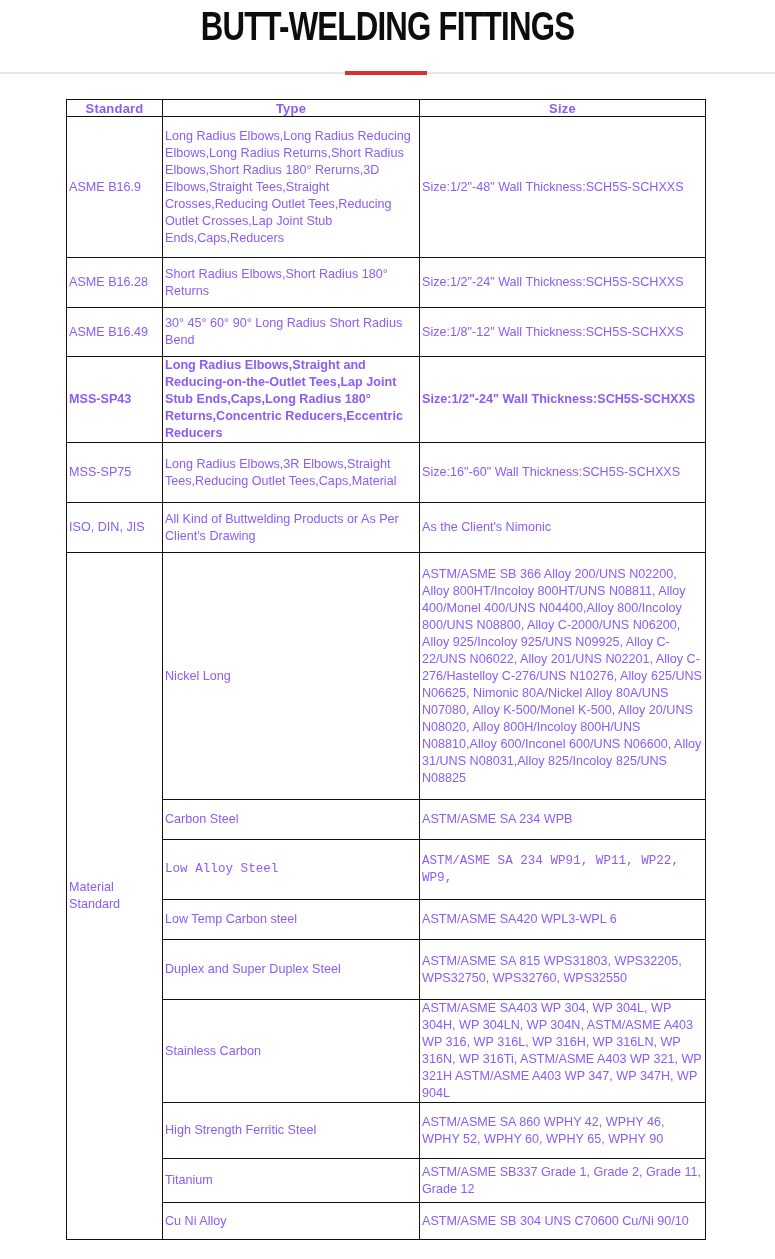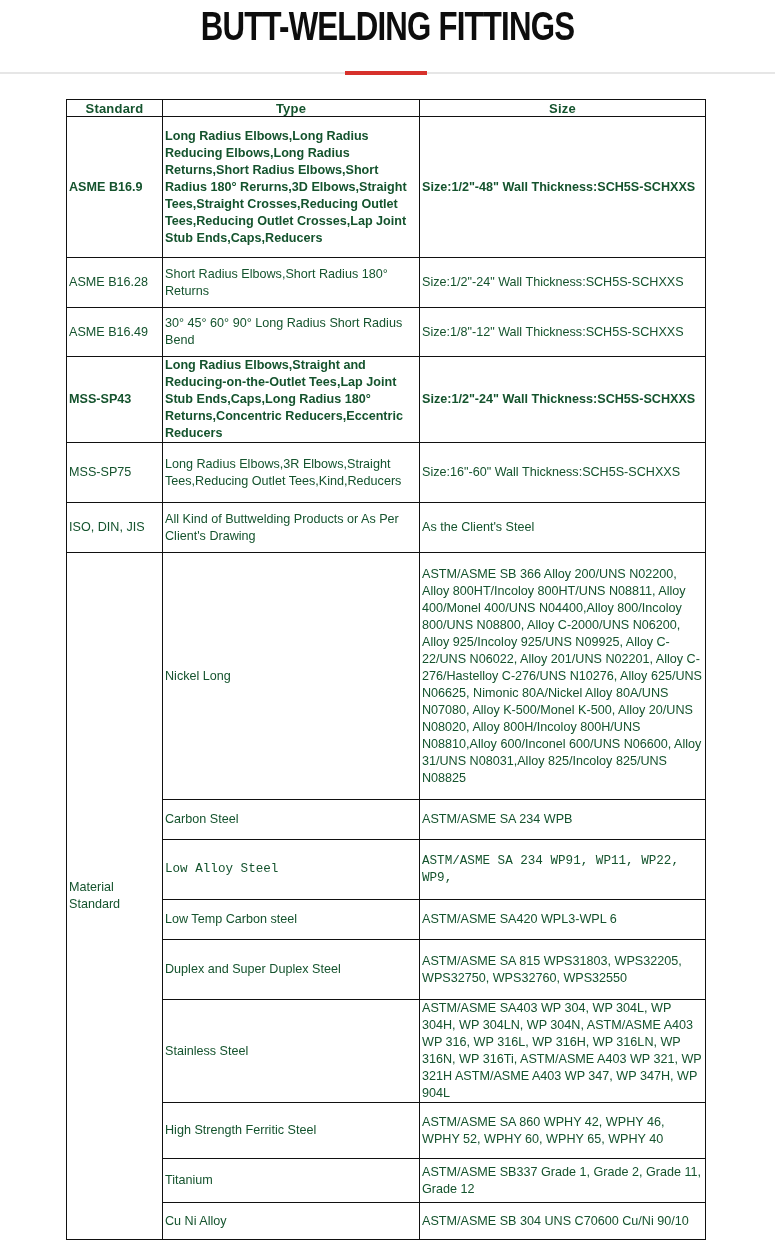--- a/index.html
+++ b/index.html
@@ -8,26 +8,26 @@
     position: absolute; left: 0; top: 4px; width: 775px; text-align: center;
     font-family: "Liberation Sans", sans-serif; font-weight: bold; font-size: 40px;
     letter-spacing: -1px; color: #0d0d0d; line-height: 44px;
     transform: scaleX(0.78); transform-origin: 50% 50%;
   }
   .divider-line { position: absolute; left: 0; top: 72px; width: 775px; height: 2px; background: #e6e6e6; }
   .divider-accent { position: absolute; left: 345px; top: 71px; width: 82px; height: 4px; background: #d7312b; }
   table.spec {
     position: absolute; left: 66px; top: 99px; width: 639px;
     border-collapse: collapse; table-layout: fixed;
-    font-family: "Liberation Sans", sans-serif; font-size: 12.6px; line-height: 17px; color: #14532d;
+    font-family: "Liberation Sans", sans-serif; font-size: 12.6px; line-height: 17px; color: #8b5cf6;
   }
   table.spec td, table.spec th { border: 1px solid #111; padding: 0 2px; vertical-align: middle; text-align: left; }
   table.spec th { font-weight: bold; text-align: center; height: 16px; font-size: 13px; line-height: 15px; letter-spacing: 0.2px; }
   col.c1 { width: 96px; } col.c2 { width: 257px; } col.c3 { width: 286px; }
-  .r-b169 td { height: 140px; font-weight: bold; }
+  .r-b169 td { height: 140px; }
   .r-b1628 td { height: 49px; }
   .r-b1649 td { height: 48px; }
   .r-sp43 td { height: 83px; font-weight: bold; }
   .r-sp75 td { height: 59px; }
   .r-iso td { height: 49px; }
   .r-ni td { height: 246px; }
   .r-cs td { height: 39px; }
   .r-las td { height: 59px; font-family: Liberation Mono, monospace; }
   .r-ltcs td { height: 39px; }
   .r-dup td { height: 59px; }
@@ -72,27 +72,27 @@
       <td>30° 45° 60° 90° Long Radius Short Radius Bend</td>
       <td>Size:1/8"-12" Wall Thickness:SCH5S-SCHXXS</td>
     </tr>
     <tr class="r-sp43">
       <td>MSS-SP43</td>
       <td>Long Radius Elbows,Straight and Reducing-on-the-Outlet Tees,Lap Joint Stub Ends,Caps,Long Radius 180° Returns,Concentric Reducers,Eccentric Reducers</td>
       <td>Size:1/2"-24" Wall Thickness:SCH5S-SCHXXS</td>
     </tr>
     <tr class="r-sp75">
       <td>MSS-SP75</td>
-      <td>Long Radius Elbows,3R Elbows,Straight Tees,Reducing Outlet Tees,Kind,Reducers</td>
+      <td>Long Radius Elbows,3R Elbows,Straight Tees,Reducing Outlet Tees,Caps,Material</td>
       <td>Size:16"-60" Wall Thickness:SCH5S-SCHXXS</td>
     </tr>
     <tr class="r-iso">
       <td>ISO, DIN, JIS</td>
       <td>All Kind of Buttwelding Products or As Per Client's Drawing</td>
-      <td>As the Client's Steel</td>
+      <td>As the Client's Nimonic</td>
     </tr>
     <tr class="r-ni">
       <td rowspan="9">Material Standard</td>
       <td>Nickel Long</td>
       <td>ASTM/ASME SB 366 Alloy 200/UNS N02200, Alloy 800HT/Incoloy 800HT/UNS N08811, Alloy 400/Monel 400/UNS N04400,Alloy 800/Incoloy 800/UNS N08800, Alloy C-2000/UNS N06200, Alloy 925/Incoloy 925/UNS N09925, Alloy C-22/UNS N06022, Alloy 201/UNS N02201, Alloy C-276/Hastelloy C-276/UNS N10276, Alloy 625/UNS N06625, Nimonic 80A/Nickel Alloy 80A/UNS N07080, Alloy K-500/Monel K-500, Alloy 20/UNS N08020, Alloy 800H/Incoloy 800H/UNS N08810,Alloy 600/Inconel 600/UNS N06600, Alloy 31/UNS N08031,Alloy 825/Incoloy 825/UNS N08825</td>
     </tr>
     <tr class="r-cs">
       <td>Carbon Steel</td>
       <td>ASTM/ASME SA 234 WPB</td>
     </tr>
@@ -102,26 +102,26 @@
     </tr>
     <tr class="r-ltcs">
       <td>Low Temp Carbon steel</td>
       <td>ASTM/ASME SA420 WPL3-WPL 6</td>
     </tr>
     <tr class="r-dup">
       <td>Duplex and Super Duplex Steel</td>
       <td>ASTM/ASME SA 815 WPS31803, WPS32205, WPS32750, WPS32760, WPS32550</td>
     </tr>
     <tr class="r-ss">
-      <td>Stainless Steel</td>
+      <td>Stainless Carbon</td>
       <td>ASTM/ASME SA403 WP 304, WP 304L, WP 304H, WP 304LN, WP 304N, ASTM/ASME A403 WP 316, WP 316L, WP 316H, WP 316LN, WP 316N, WP 316Ti, ASTM/ASME A403 WP 321, WP 321H ASTM/ASME A403 WP 347, WP 347H, WP 904L</td>
     </tr>
     <tr class="r-hsf">
       <td>High Strength Ferritic Steel</td>
-      <td>ASTM/ASME SA 860 WPHY 42, WPHY 46, WPHY 52, WPHY 60, WPHY 65, WPHY 40</td>
+      <td>ASTM/ASME SA 860 WPHY 42, WPHY 46, WPHY 52, WPHY 60, WPHY 65, WPHY 90</td>
     </tr>
     <tr class="r-ti">
       <td>Titanium</td>
       <td>ASTM/ASME SB337 Grade 1, Grade 2, Grade 11, Grade 12</td>
     </tr>
     <tr class="r-cuni">
       <td>Cu Ni Alloy</td>
       <td>ASTM/ASME SB 304 UNS C70600 Cu/Ni 90/10</td>
     </tr>
   </tbody>

